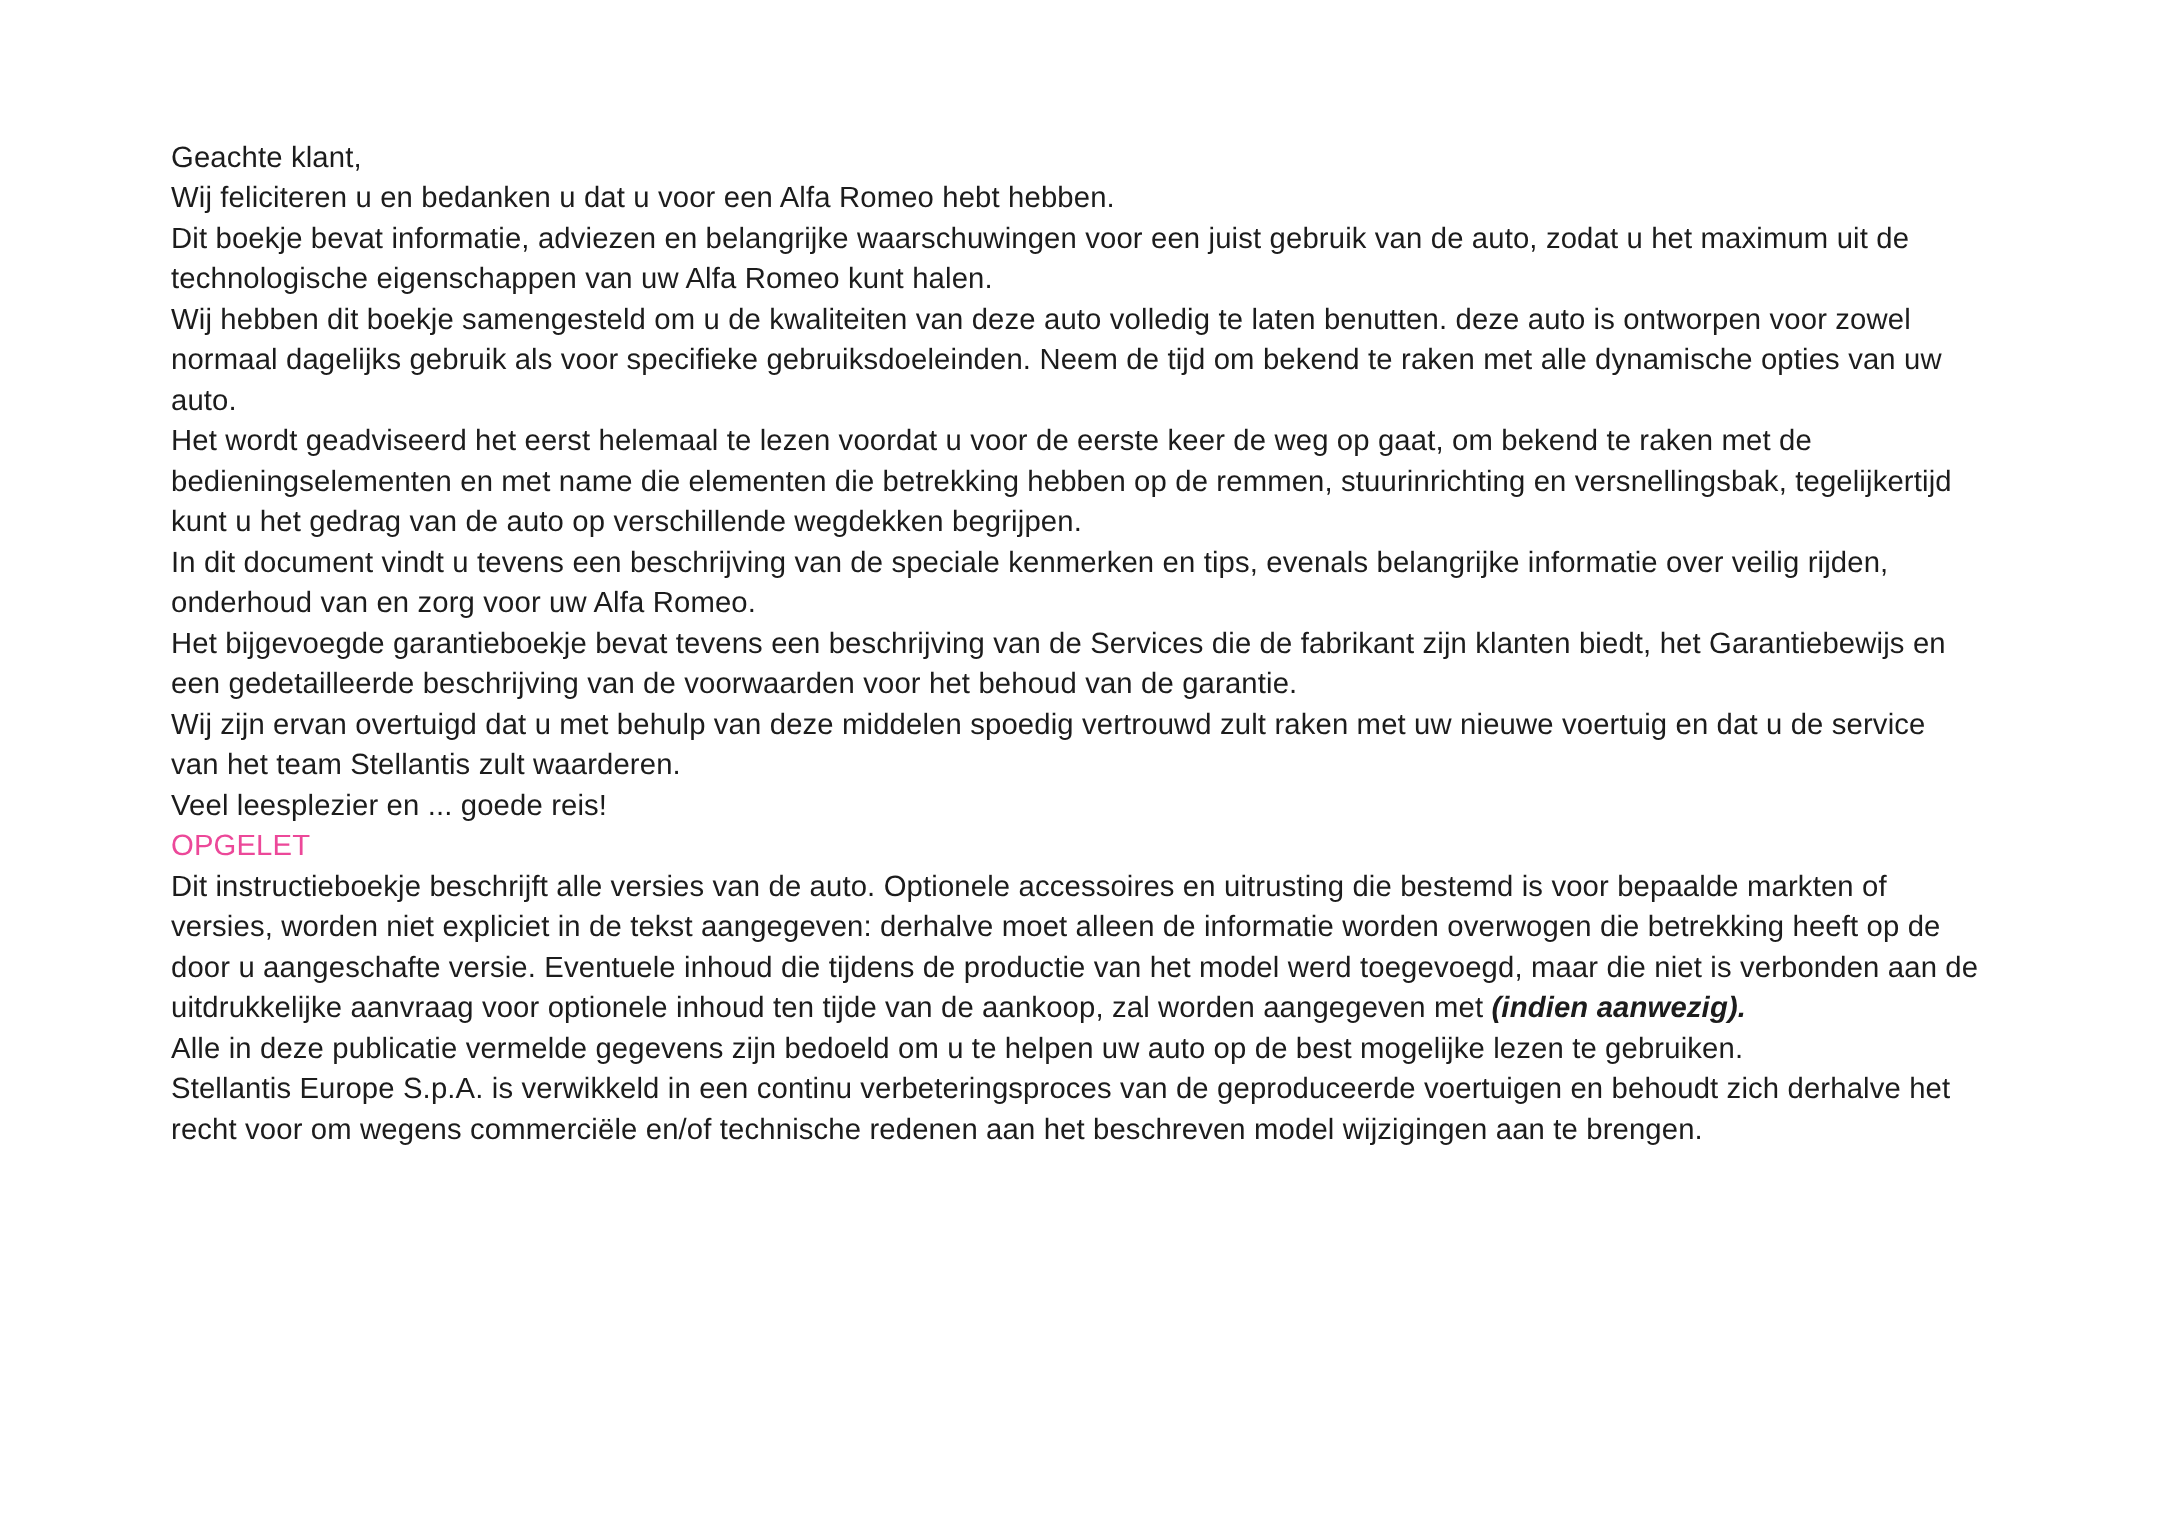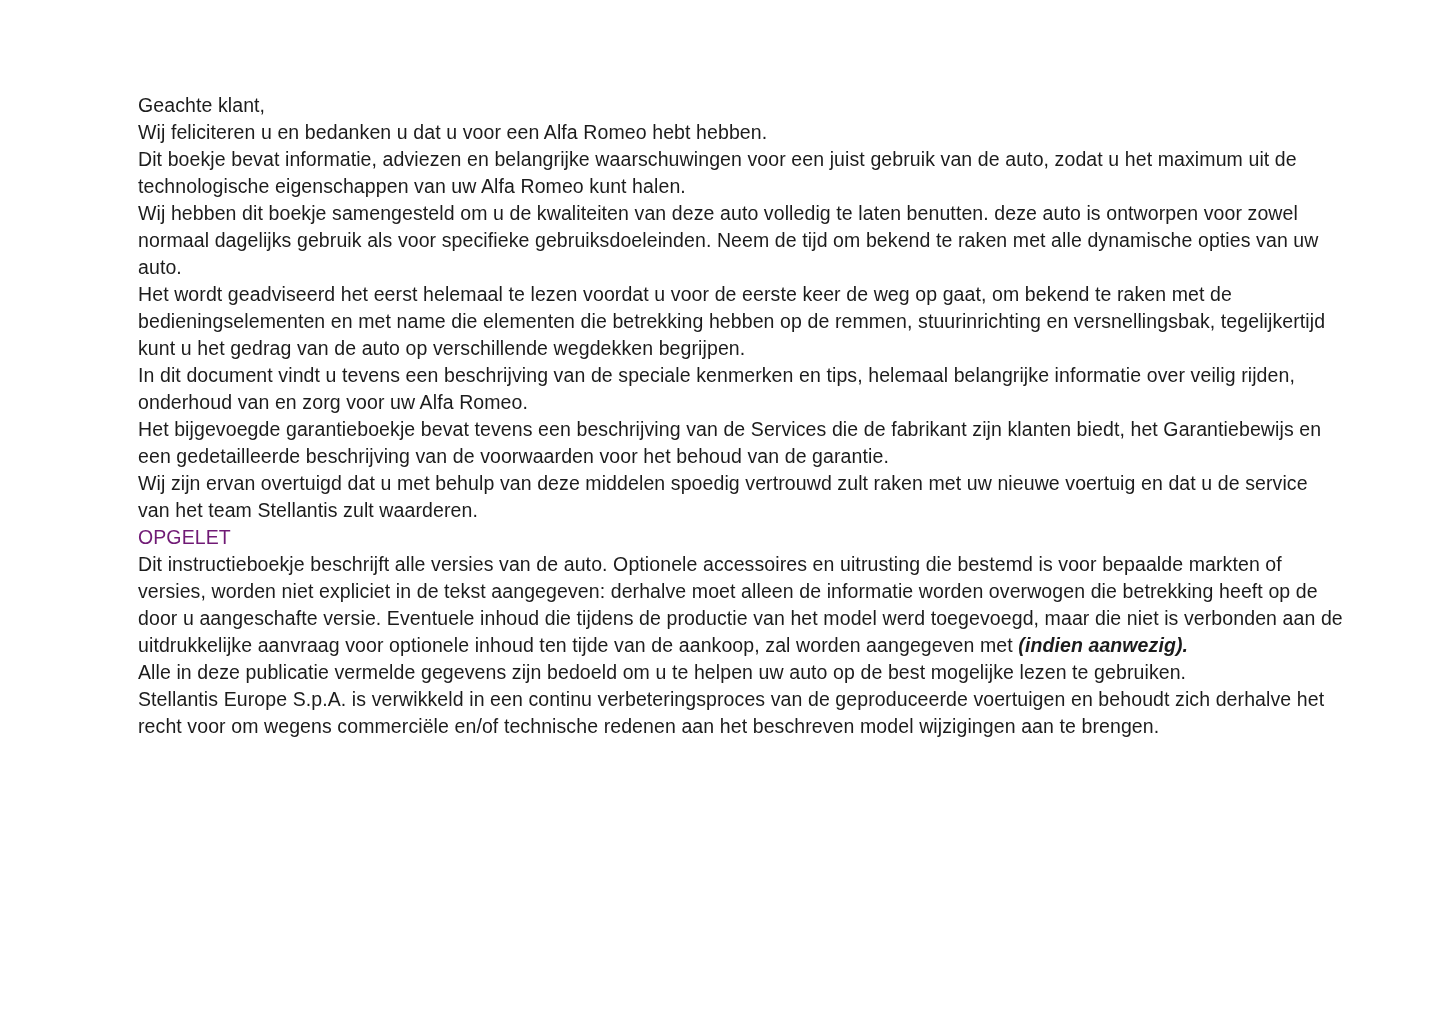--- a/index.html
+++ b/index.html
@@ -11,41 +11,41 @@
     position: relative;
     width: 1445px;
     height: 1018px;
     background: #ffffff;
     overflow: hidden;
     font-family: "Liberation Sans", sans-serif;
     color: #1c1c1c;
   }
   .content {
     position: absolute;
-    left: 138px;
+    left: 114px;
     top: 92px;
     width: 1205px;
   }
   .content p, .content h1, .content h2 {
     margin: 0;
     padding: 0;
     font-size: 19.5px;
     line-height: 27px;
     font-weight: 400;
     letter-spacing: 0.1px;
   }
   .salutation {
     font-weight: 700;
     margin-bottom: 1px;
   }
   .para {
     margin-bottom: 7px;
   }
   .warning-heading {
-    color: #701a75;
+    color: #ec4899;
     font-weight: 700;
     margin-top: 4px;
     margin-bottom: 5px;
   }
   .bold-para {
     font-weight: 700;
     margin-bottom: 8px;
   }
   .bold-para .italic-seg {
     font-style: italic;
@@ -57,23 +57,24 @@
 
 <div class="page">
   <div class="content">
 
     <h1 class="salutation">Geachte klant,</h1>
 
     <p class="para">Wij feliciteren u en bedanken u dat u voor een Alfa Romeo hebt hebben.</p>
     <p class="para">Dit boekje bevat informatie, adviezen en belangrijke waarschuwingen voor een juist gebruik van de auto, zodat u het maximum uit de technologische eigenschappen van uw Alfa Romeo kunt halen.</p>
     <p class="para">Wij hebben dit boekje samengesteld om u de kwaliteiten van deze auto volledig te laten benutten. deze auto is ontworpen voor zowel normaal dagelijks gebruik als voor specifieke gebruiksdoeleinden. Neem de tijd om bekend te raken met alle dynamische opties van uw auto.</p>
     <p class="para">Het wordt geadviseerd het eerst helemaal te lezen voordat u voor de eerste keer de weg op gaat, om bekend te raken met de bedieningselementen en met name die elementen die betrekking hebben op de remmen, stuurinrichting en versnellingsbak, tegelijkertijd kunt u het gedrag van de auto op verschillende wegdekken begrijpen.</p>
-    <p class="para">In dit document vindt u tevens een beschrijving van de speciale kenmerken en tips, helemaal belangrijke informatie over veilig rijden, onderhoud van en zorg voor uw Alfa Romeo.</p>
+    <p class="para">In dit document vindt u tevens een beschrijving van de speciale kenmerken en tips, evenals belangrijke informatie over veilig rijden, onderhoud van en zorg voor uw Alfa Romeo.</p>
     <p class="para">Het bijgevoegde garantieboekje bevat tevens een beschrijving van de Services die de fabrikant zijn klanten biedt, het Garantiebewijs en een gedetailleerde beschrijving van de voorwaarden voor het behoud van de garantie.</p>
     <p class="para">Wij zijn ervan overtuigd dat u met behulp van deze middelen spoedig vertrouwd zult raken met uw nieuwe voertuig en dat u de service van het team Stellantis zult waarderen.</p>
+    <p class="para">Veel leesplezier en ... goede reis!</p>
 
     <h2 class="warning-heading">OPGELET</h2>
 
     <p class="bold-para"><span>Dit instructieboekje beschrijft alle versies van de auto. Optionele accessoires en uitrusting die bestemd is voor bepaalde markten of versies, worden niet expliciet in de tekst aangegeven: derhalve moet alleen de informatie worden overwogen die betrekking heeft op de door u aangeschafte versie. Eventuele inhoud die tijdens de productie van het model werd toegevoegd, maar die niet is verbonden aan de uitdrukkelijke aanvraag voor optionele inhoud ten tijde van de aankoop, zal worden aangegeven met </span><span class="italic-seg">(indien aanwezig).</span></p>
 
     <p class="bold-para">Alle in deze publicatie vermelde gegevens zijn bedoeld om u te helpen uw auto op de best mogelijke lezen te gebruiken.</p>
     <p class="bold-para">Stellantis Europe S.p.A. is verwikkeld in een continu verbeteringsproces van de geproduceerde voertuigen en behoudt zich derhalve het recht voor om wegens commerciële en/of technische redenen aan het beschreven model wijzigingen aan te brengen.</p>
 
   </div>
 </div>

